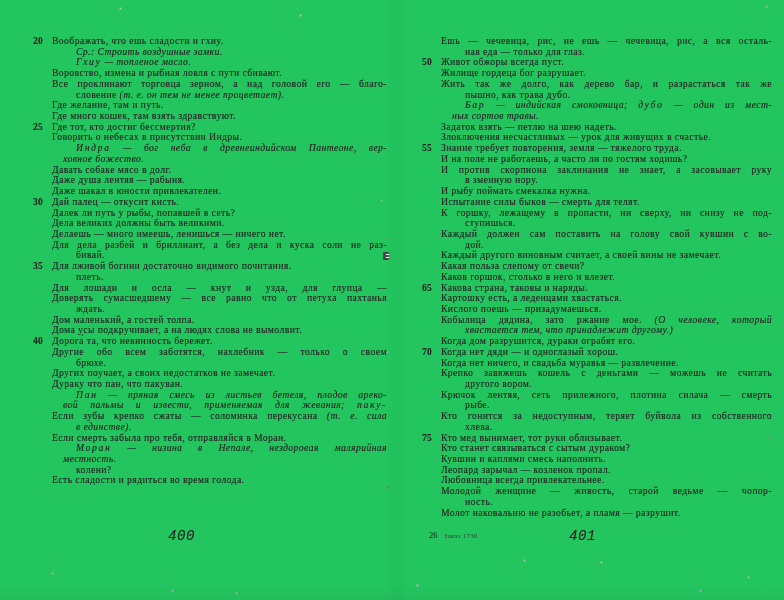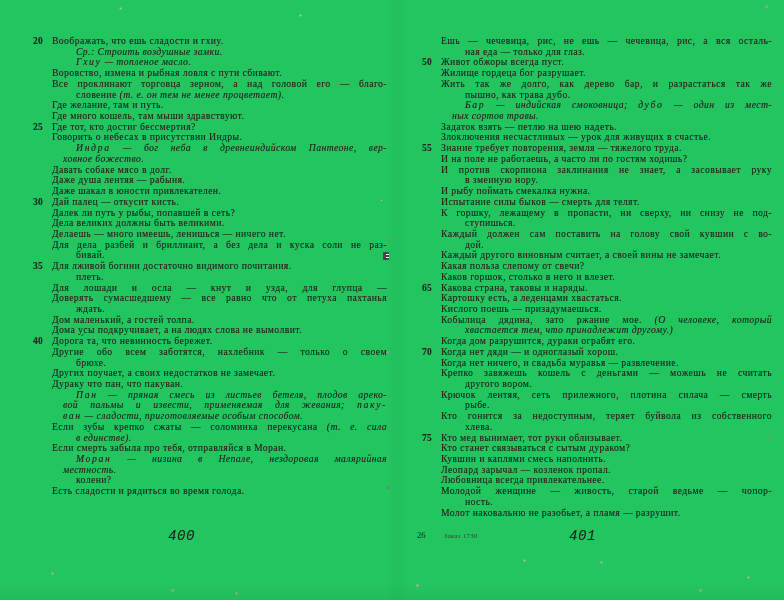--- a/index.html
+++ b/index.html
@@ -35,21 +35,21 @@
     position:absolute; left:-19px; top:0; width:17px;
     font-weight:700; font-size:9.4px; letter-spacing:0.2px; text-align:left;
   }
   .rg { font-style:normal; }
   .it { font-style:italic; }
   .ls { font-style:italic; letter-spacing:1.7px; }
   .pageno { position:absolute; font-style:italic; font-size:14px; letter-spacing:0.6px;
             text-shadow:0.2px 0.2px 0.3px rgba(35,35,35,0.4);font-family:Liberation Mono, monospace; }
   .pageno-left  { left:168px; top:528px; }
   .pageno-right { left:569px; top:528px; }
-  .colophon-sheet { position:absolute; left:417px; top:530px; font-weight:400; font-size:8.6px; }
+  .colophon-sheet { position:absolute; left:429px; top:530px; font-weight:400; font-size:8.6px; }
   .colophon-order { position:absolute; left:444px; top:532px; font-size:6.8px; letter-spacing:0.3px; color:#3a3a3a; }
   .gutter-mark { position:absolute; left:383px; top:252px; width:6px; height:8px;
                  background:#484848; border-radius:1px; }
   .gutter-mark::before { content:''; position:absolute; left:2.5px; top:1.8px; width:3.5px; height:1.4px; background:#fbfbf9; }
   .gutter-mark::after  { content:''; position:absolute; left:2.5px; top:4.8px; width:3.5px; height:1.4px; background:#fbfbf9; }
   .specks { position:absolute; left:0; top:0; width:1px; height:1px; background:transparent;
     box-shadow:
       389px 238px 0 0.4px #8a8a8a,
       381px 200px 0 0.2px #b5b5b5,
       387px 352px 0 0.6px #9a9a9a,
@@ -73,21 +73,21 @@
 
 <div class="scan">
   <div class="page page-left" id="page-left">
       <div class="line ind0"><span class="num">20</span><span class="rg">Воображать, что ешь сладости и гхиу.</span></div>
       <div class="line ind1"><span class="it">Ср.: Строить воздушные замки.</span></div>
       <div class="line ind1"><span class="ls">Гхиу</span><span class="it"> — топленое масло.</span></div>
       <div class="line ind0"><span class="rg">Воровство, измена и рыбная ловля с пути сбивают.</span></div>
       <div class="line ind0 j"><span class="rg">Все проклинают торговца зерном, а над головой его — благо-</span></div>
       <div class="line ind1"><span class="rg">словение </span><span class="it">(т. е. он тем не менее процветает).</span></div>
       <div class="line ind0"><span class="rg">Где желание, там и путь.</span></div>
-      <div class="line ind0"><span class="rg">Где много кошель, там мыши здравствуют.</span></div>
+      <div class="line ind0"><span class="rg">Где много кошек, там взять здравствуют.</span></div>
       <div class="line ind0"><span class="num">25</span><span class="rg">Где тот, кто достиг бессмертия?</span></div>
       <div class="line ind0"><span class="rg">Говорить о небесах в присутствии Индры.</span></div>
       <div class="line ind1 j"><span class="ls">Индра</span><span class="it"> — бог неба в древнеиндийском Пантеоне, вер-</span></div>
       <div class="line ind2"><span class="it">ховное божество.</span></div>
       <div class="line ind0"><span class="rg">Давать собаке мясо в долг.</span></div>
       <div class="line ind0"><span class="rg">Даже душа лентяя — рабыня.</span></div>
       <div class="line ind0"><span class="rg">Даже шакал в юности привлекателен.</span></div>
       <div class="line ind0"><span class="num">30</span><span class="rg">Дай палец — откусит кисть.</span></div>
       <div class="line ind0"><span class="rg">Далек ли путь у рыбы, попавшей в сеть?</span></div>
       <div class="line ind0"><span class="rg">Дела великих должны быть великими.</span></div>
@@ -101,21 +101,20 @@
       <div class="line ind1"><span class="rg">ждать.</span></div>
       <div class="line ind0"><span class="rg">Дом маленький, а гостей толпа.</span></div>
       <div class="line ind0"><span class="rg">Дома усы подкручивает, а на людях слова не вымолвит.</span></div>
       <div class="line ind0"><span class="num">40</span><span class="rg">Дорога́ та, что невинность бережет.</span></div>
       <div class="line ind0 j"><span class="rg">Другие обо всем заботятся, нахлебник — только о своем</span></div>
       <div class="line ind1"><span class="rg">брюхе.</span></div>
       <div class="line ind0"><span class="rg">Других поучает, а своих недостатков не замечает.</span></div>
       <div class="line ind0"><span class="rg">Дураку что пан, что пакуван.</span></div>
       <div class="line ind1 j"><span class="ls">Пан</span><span class="it"> — пряная смесь из листьев бетеля, плодов ареко-</span></div>
       <div class="line ind2 j"><span class="it">вой пальмы и извести, применяемая для жевания; </span><span class="ls">паку-</span></div>
-      <div class="line ind2"><span class="ls">ван</span><span class="it"> — сладости, приготовляемые особым способом.</span></div>
       <div class="line ind0 j"><span class="rg">Если зубы крепко сжаты — соломинка перекусана </span><span class="it">(т. е. сила</span></div>
       <div class="line ind1"><span class="it">в единстве).</span></div>
       <div class="line ind0"><span class="rg">Если смерть забыла про тебя, отправляйся в Моран.</span></div>
       <div class="line ind1 j"><span class="ls">Моран</span><span class="it"> — низина в Непале, нездоровая малярийная</span></div>
       <div class="line ind2"><span class="it">местность.</span></div>
       <div class="line ind1"><span class="rg">колени?</span></div>
       <div class="line ind0"><span class="rg">Есть сладости и рядиться во время голода.</span></div>
     </div>
   <div class="page page-right" id="page-right">
       <div class="line ind0 j"><span class="rg">Ешь — чечевица, рис, не ешь — чечевица, рис, а вся осталь-</span></div>

